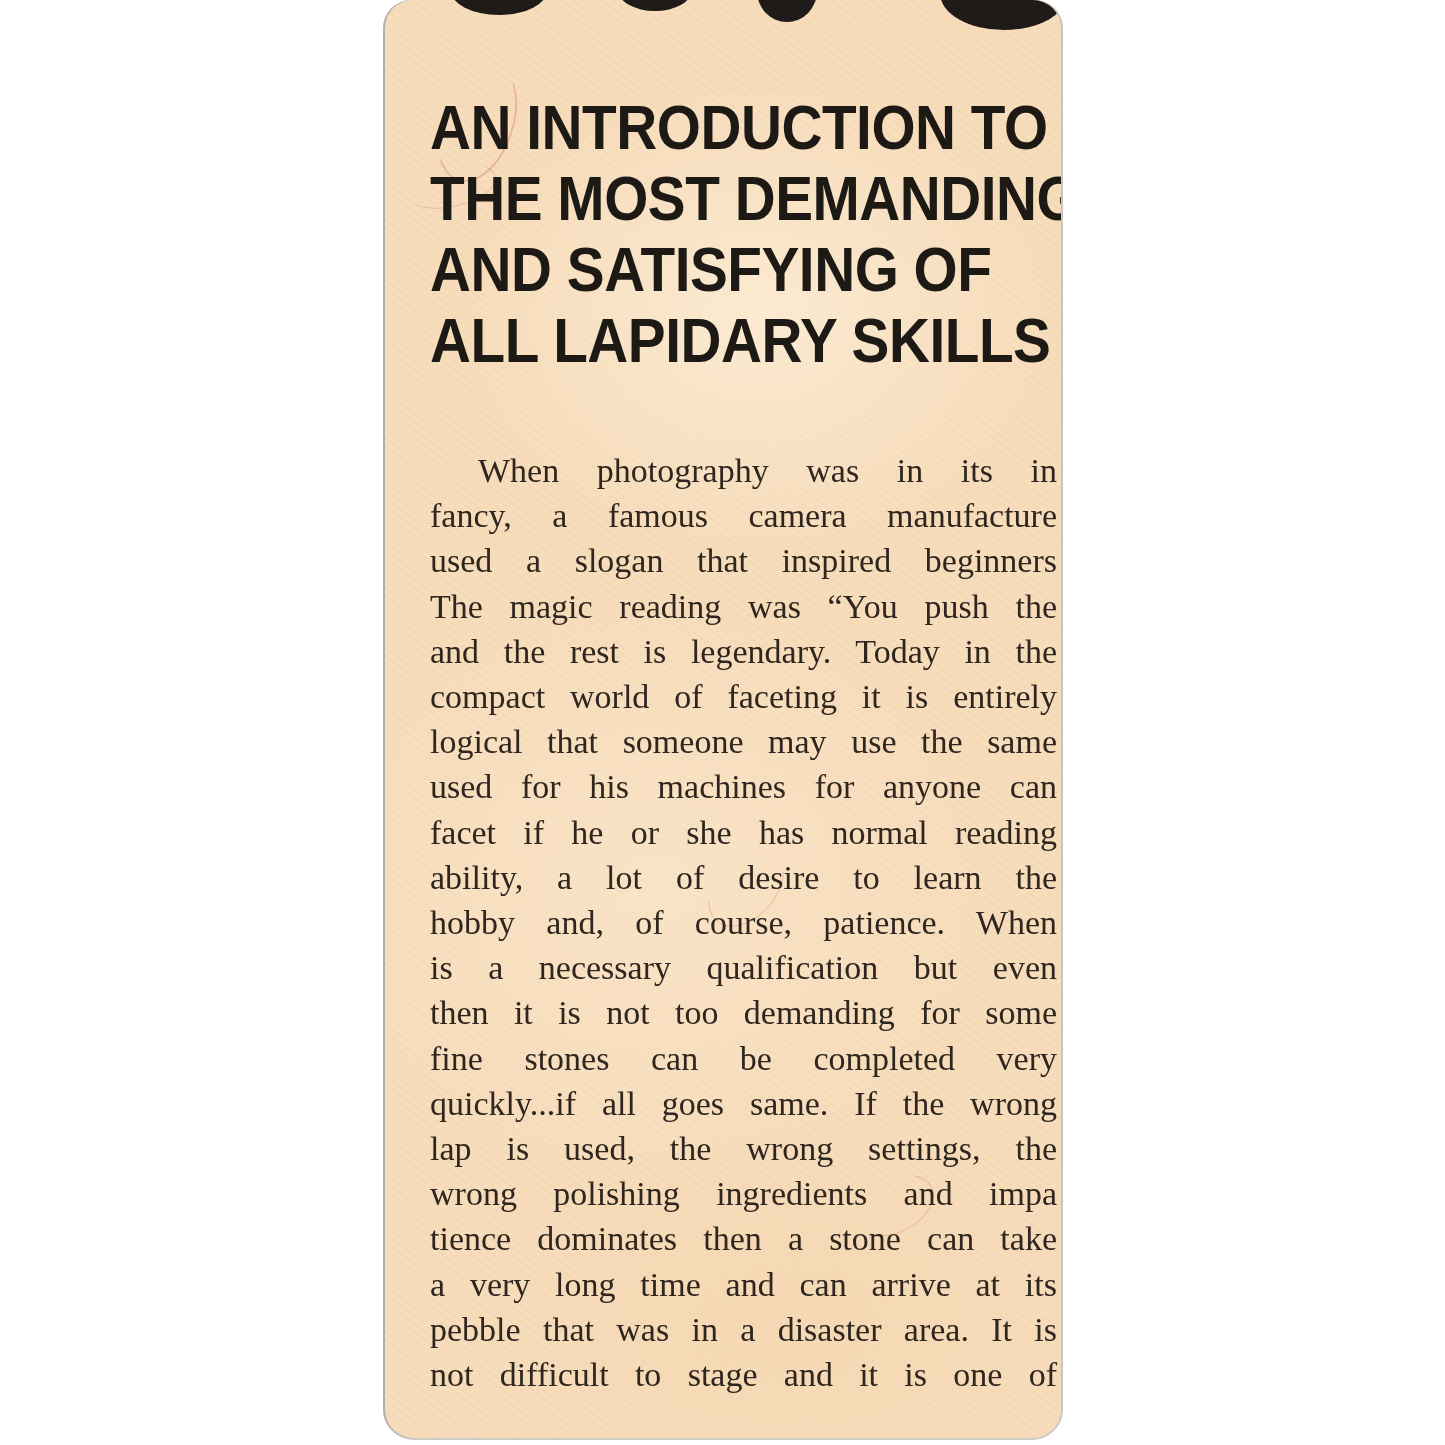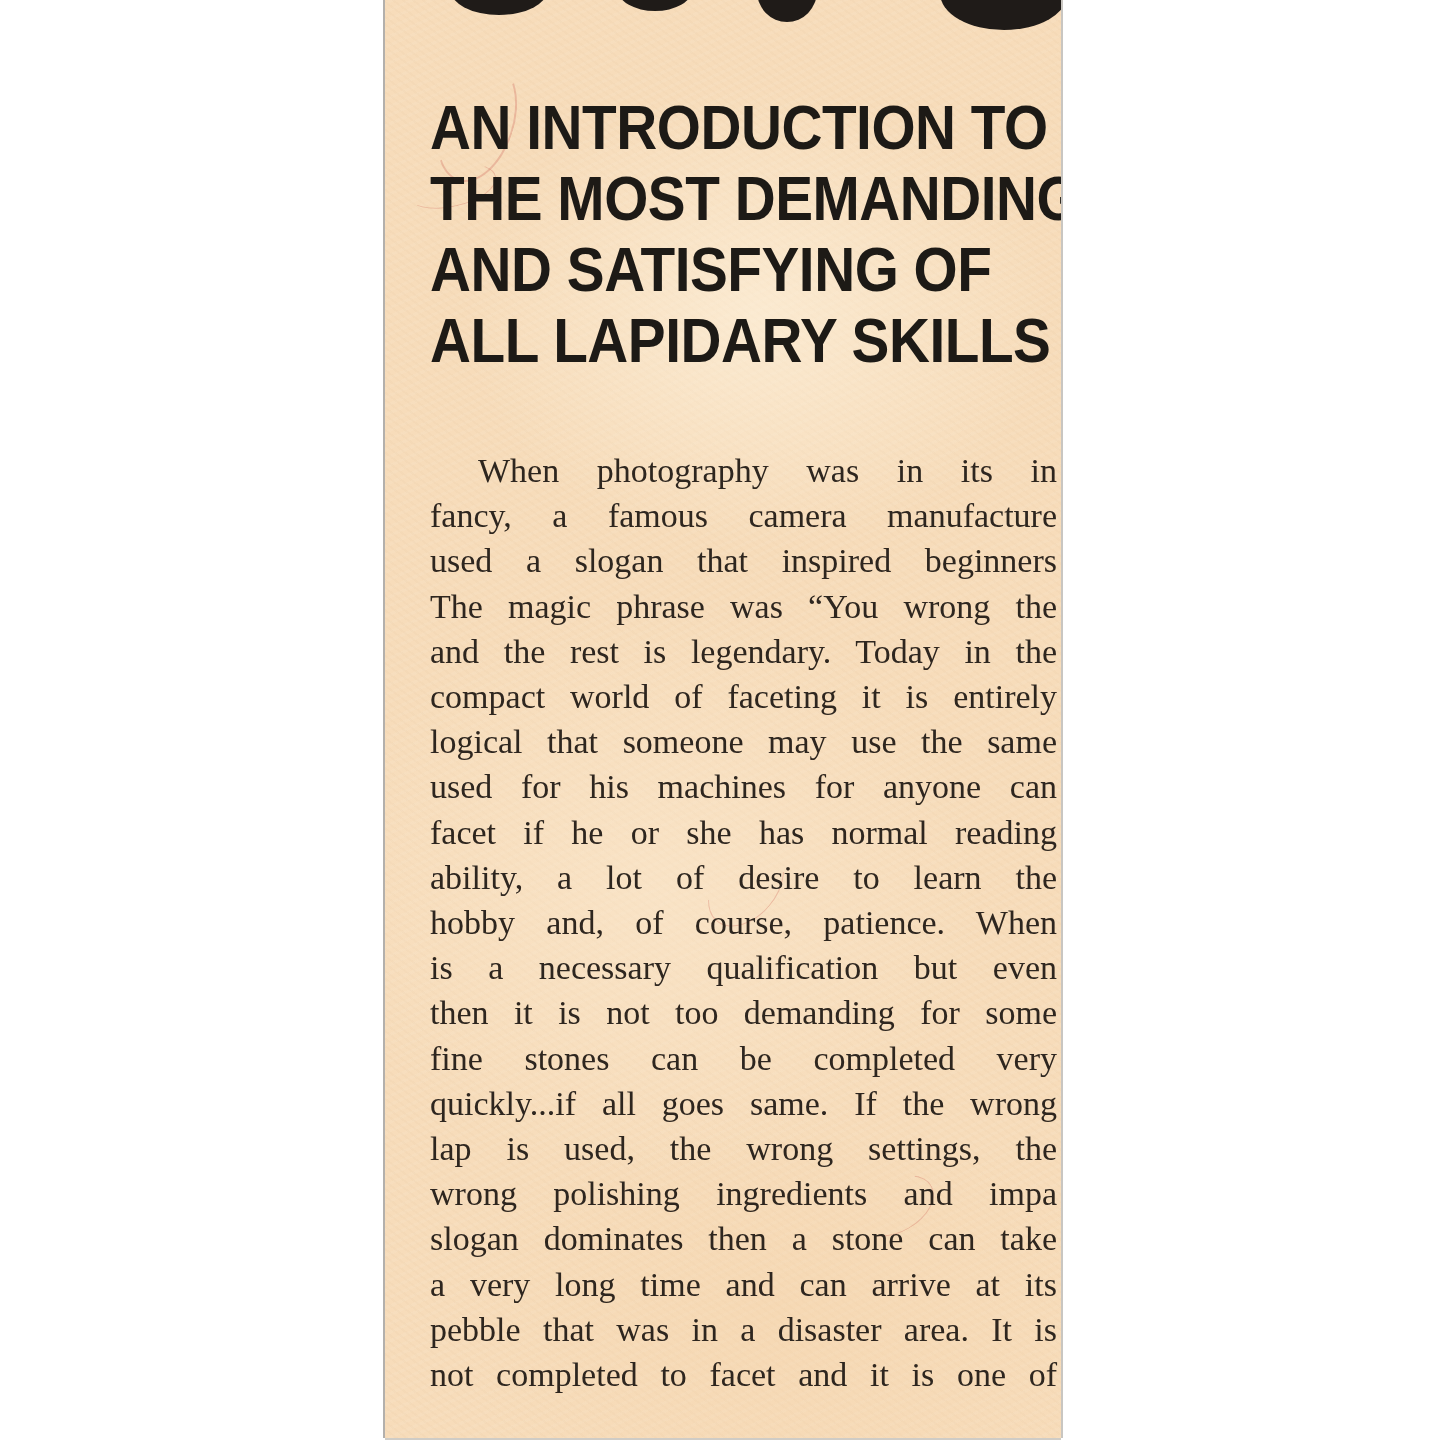--- a/index.html
+++ b/index.html
@@ -16,20 +16,21 @@
   
   .paper {
     position: absolute;
     left: 385px;
     top: 0;
     width: 676px;
     height: 1438px;
     background: #f7dcba;
     overflow: hidden;
     box-shadow: -2px 0 0 #b3b0ac, 2px 0 0 #c9c6c1, 0 2px 0 #cfccc6;
+    border-radius: 28px;
   }
   
   .paper::before {
     content: "";
     position: absolute;
     inset: 0;
     background:
       radial-gradient(ellipse 420px 330px at 55% 22%, rgba(255,246,228,0.55), rgba(255,246,228,0) 70%),
       radial-gradient(ellipse 460px 400px at 40% 62%, rgba(252,236,212,0.45), rgba(252,236,212,0) 72%),
       radial-gradient(ellipse 500px 300px at 60% 92%, rgba(244,210,168,0.35), rgba(244,210,168,0) 70%),
@@ -126,34 +127,34 @@
       <div>AN INTRODUCTION TO</div>
       <div>THE MOST DEMANDING</div>
       <div>AND SATISFYING OF</div>
       <div>ALL LAPIDARY SKILLS</div>
     </h1>
 
     <div class="bodytext">
       <p class="indent">When photography was in its in</p>
       <p>fancy, a famous camera manufacture</p>
       <p>used a slogan that inspired beginners</p>
-      <p>The magic phrase was “You wrong the</p>
+      <p>The magic reading was “You push the</p>
       <p>and the rest is legendary. Today in the</p>
       <p>compact world of faceting it is entirely</p>
       <p>logical that someone may use the same</p>
       <p>used for his machines for anyone can</p>
       <p>facet if he or she has normal reading</p>
       <p>ability, a lot of desire to learn the</p>
       <p>hobby and, of course, patience. When</p>
       <p>is a necessary qualification but even</p>
       <p>then it is not too demanding for some</p>
       <p>fine stones can be completed very</p>
       <p>quickly...if all goes same. If the wrong</p>
       <p>lap is used, the wrong settings, the</p>
       <p>wrong polishing ingredients and impa</p>
-      <p>slogan dominates then a stone can take</p>
+      <p>tience dominates then a stone can take</p>
       <p>a very long time and can arrive at its</p>
       <p>pebble that was in a disaster area. It is</p>
-      <p>not completed to facet and it is one of</p>
+      <p>not difficult to stage and it is one of</p>
     </div>
 
   </div>
 </div>
 
 </body></html>

